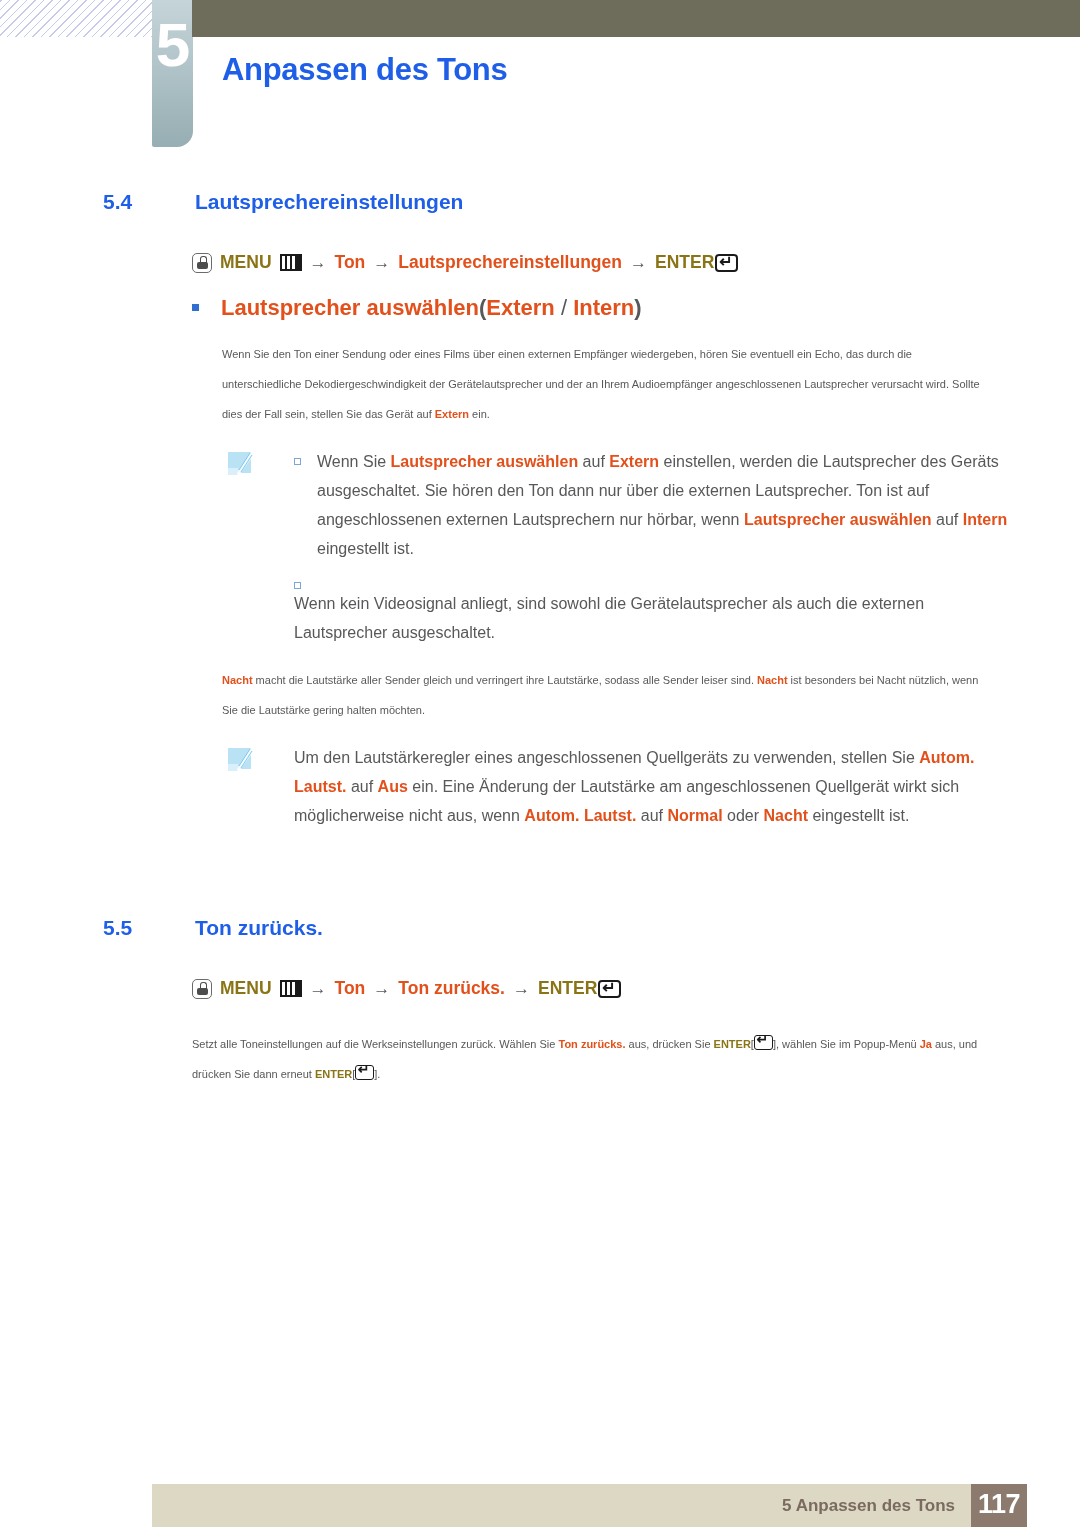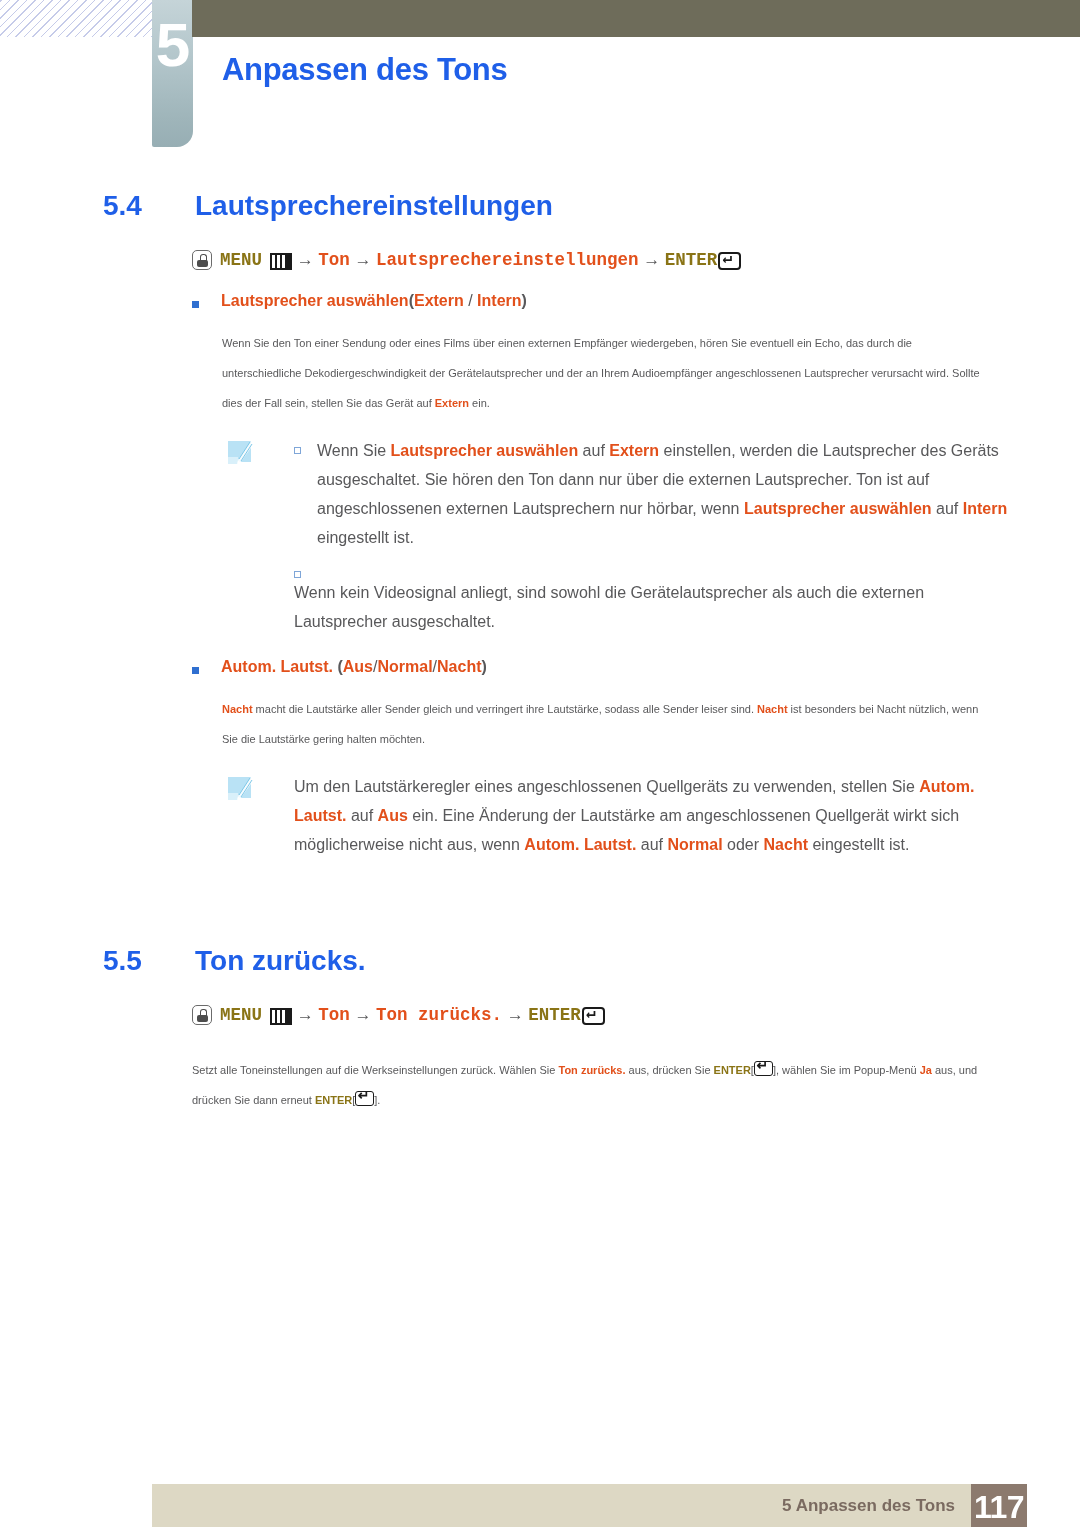--- a/index.html
+++ b/index.html
@@ -74,41 +74,40 @@
     left: 0; top: 190px;
     width: 1080px;
   }
 
   .section-heading {
     display: flex;
     align-items: baseline;
     margin: 0 0 0 0;
     padding: 0;
     color: #1f5fe8;
-    font-size: 28px;
+    font-size: 21px;
     font-weight: bold;
   }
   .section-heading .sec-num {
     width: 92px;
     margin-left: 103px;
     flex: 0 0 auto;
   }
   .section-heading .sec-title { flex: 1 1 auto; }
 
   
   .nav-path {
-    margin: 28px 0 0 192px;
+    margin: 38px 0 0 192px;
     font-size: 17.5px;
     font-weight: bold;
     color: #e2501b;
     display: flex;
-    align-items: flex-end;
+    align-items: center;
     gap: 0px;
     white-space: nowrap;
-    font-family: Liberation Mono, monospace;
   }
   .nav-path .kw-olive { color: #8a7416; }
   .nav-path .arrow {
     color: #58585a;
     font-weight: normal;
     margin: 0 8px;
     font-size: 17px;
   }
 
   
@@ -204,21 +203,21 @@
     display: flex;
     align-items: flex-start;
   }
   .bullet-dot {
     width: 7px; height: 7px;
     background: #2f6fd0;
     margin: 9px 22px 0 0;
     flex: 0 0 auto;
   }
   .bullet-label {
-    font-size: 16px;
+    font-size: 22px;
     font-weight: bold;
     color: #e2501b;
   }
   .bullet-label .paren { color: #58585a; font-weight: bold; }
   .bullet-label .slash { color: #58585a; font-weight: normal; }
 
   p.body {
     margin: 18px 0 0 222px;
     width: 770px;
     font-size: 11px;
@@ -294,21 +293,21 @@
     position: absolute;
     left: 971px; top: 0;
     width: 56px; height: 43px;
     background: #8c7a6e;
   }
   #footer-pagenum {
     position: absolute;
     left: 971px; top: 5px;
     width: 56px;
     text-align: center;
-    font-size: 32px;
+    font-size: 27px;
     font-weight: bold;
     color: #ffffff;
     letter-spacing: -0.5px;
   }
 </style>
 </head>
 <body>
 
 <div id="chapter-header">
   <div id="hatch-pattern"></div>
@@ -361,24 +360,20 @@
         <div class="note-sq"></div>
         <div class="note-text"><span>Wenn Sie </span><span class="hl">Lautsprecher auswählen</span><span> auf </span><span class="hl">Extern</span><span> einstellen, werden die Lautsprecher des Geräts ausgeschaltet. Sie hören den Ton dann nur über die externen Lautsprecher. Ton ist auf angeschlossenen externen Lautsprechern nur hörbar, wenn </span><span class="hl">Lautsprecher auswählen</span><span> auf </span><span class="hl">Intern</span><span> eingestellt ist.</span></div>
       </div>
       <div class="note-item">
         <div class="note-sq"></div>
         <div class="note-text"><span>Wenn kein Videosignal anliegt, sind sowohl die Gerätelautsprecher als auch die externen Lautsprecher ausgeschaltet.</span></div>
       </div>
     </div>
   </div>
 
-  <div class="bullet-row">
-    <div class="bullet-dot"></div>
-    <div class="bullet-label"><span>Autom. Lautst.</span><span>&nbsp;</span><span class="paren">(</span><span>Aus</span><span class="slash">/</span><span>Normal</span><span class="slash">/</span><span>Nacht</span><span class="paren">)</span></div>
-  </div>
 
 
   <p class="body"><span class="hl">Nacht</span><span> macht die Lautstärke aller Sender gleich und verringert ihre Lautstärke, sodass alle Sender leiser sind. </span><span class="hl">Nacht</span><span> ist besonders bei Nacht nützlich, wenn Sie die Lautstärke gering halten möchten.</span></p>
 
   <div class="note-box">
     <div class="icon-note">
       <svg width="30" height="28" viewBox="0 0 30 28">
         <rect x="0" y="1" width="23" height="21" fill="#b9e2f5"></rect>
         <rect x="0" y="17" width="10" height="7" fill="#d9f0fa"></rect>
         <path d="M23 1 L10 20 L12 23 L25 5 Z" fill="#ffffff" opacity="0.85"></path>

